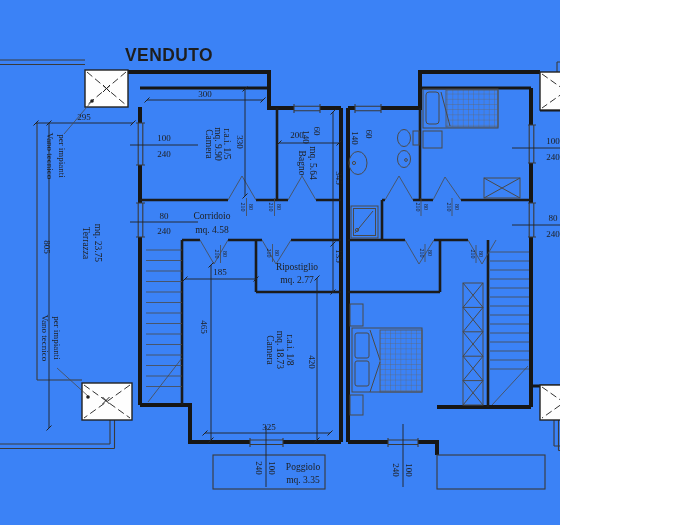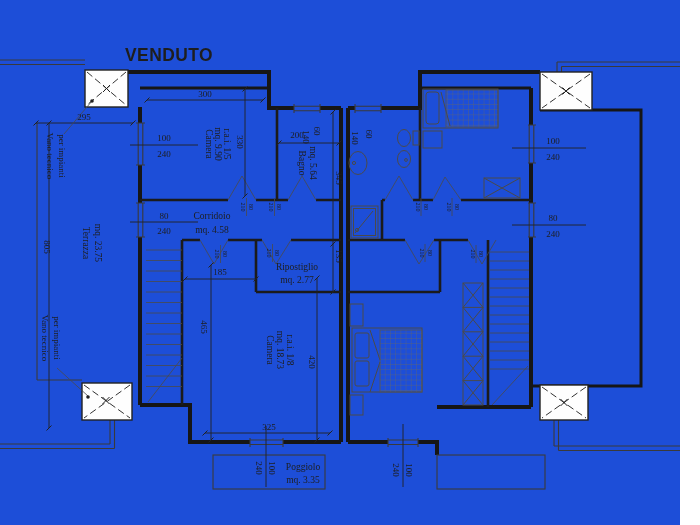--- a/index.html
+++ b/index.html
@@ -1,16 +1,16 @@
 <!DOCTYPE html>
 <html><head>
 <meta charset="utf-8">
 <style>
   html,body{margin:0;padding:0;background:#ffffff;}
-  .canvas{position:relative;width:680px;height:525px;background:#1d4ed8;overflow:hidden;
+  .canvas{position:relative;width:560px;height:525px;background:#3b82f6;overflow:hidden;
           font-family:"Liberation Serif", serif;}
   svg{display:block;}
   text{fill:#1e1e1e;}
   .wall{stroke:#161616;stroke-width:4;fill:none;stroke-linecap:butt;}
   .wall3{stroke:#161616;stroke-width:3;fill:none;}
   .part{stroke:#1b1b1b;stroke-width:2.6;fill:none;}
   .thin{stroke:#3a3a3a;stroke-width:1.1;fill:none;}
   .hair{stroke:#4a4a4a;stroke-width:0.8;fill:none;}
   .furn{stroke:#4a4a4a;stroke-width:1;fill:none;}
   .dim{stroke:#222;stroke-width:0.9;fill:none;}

